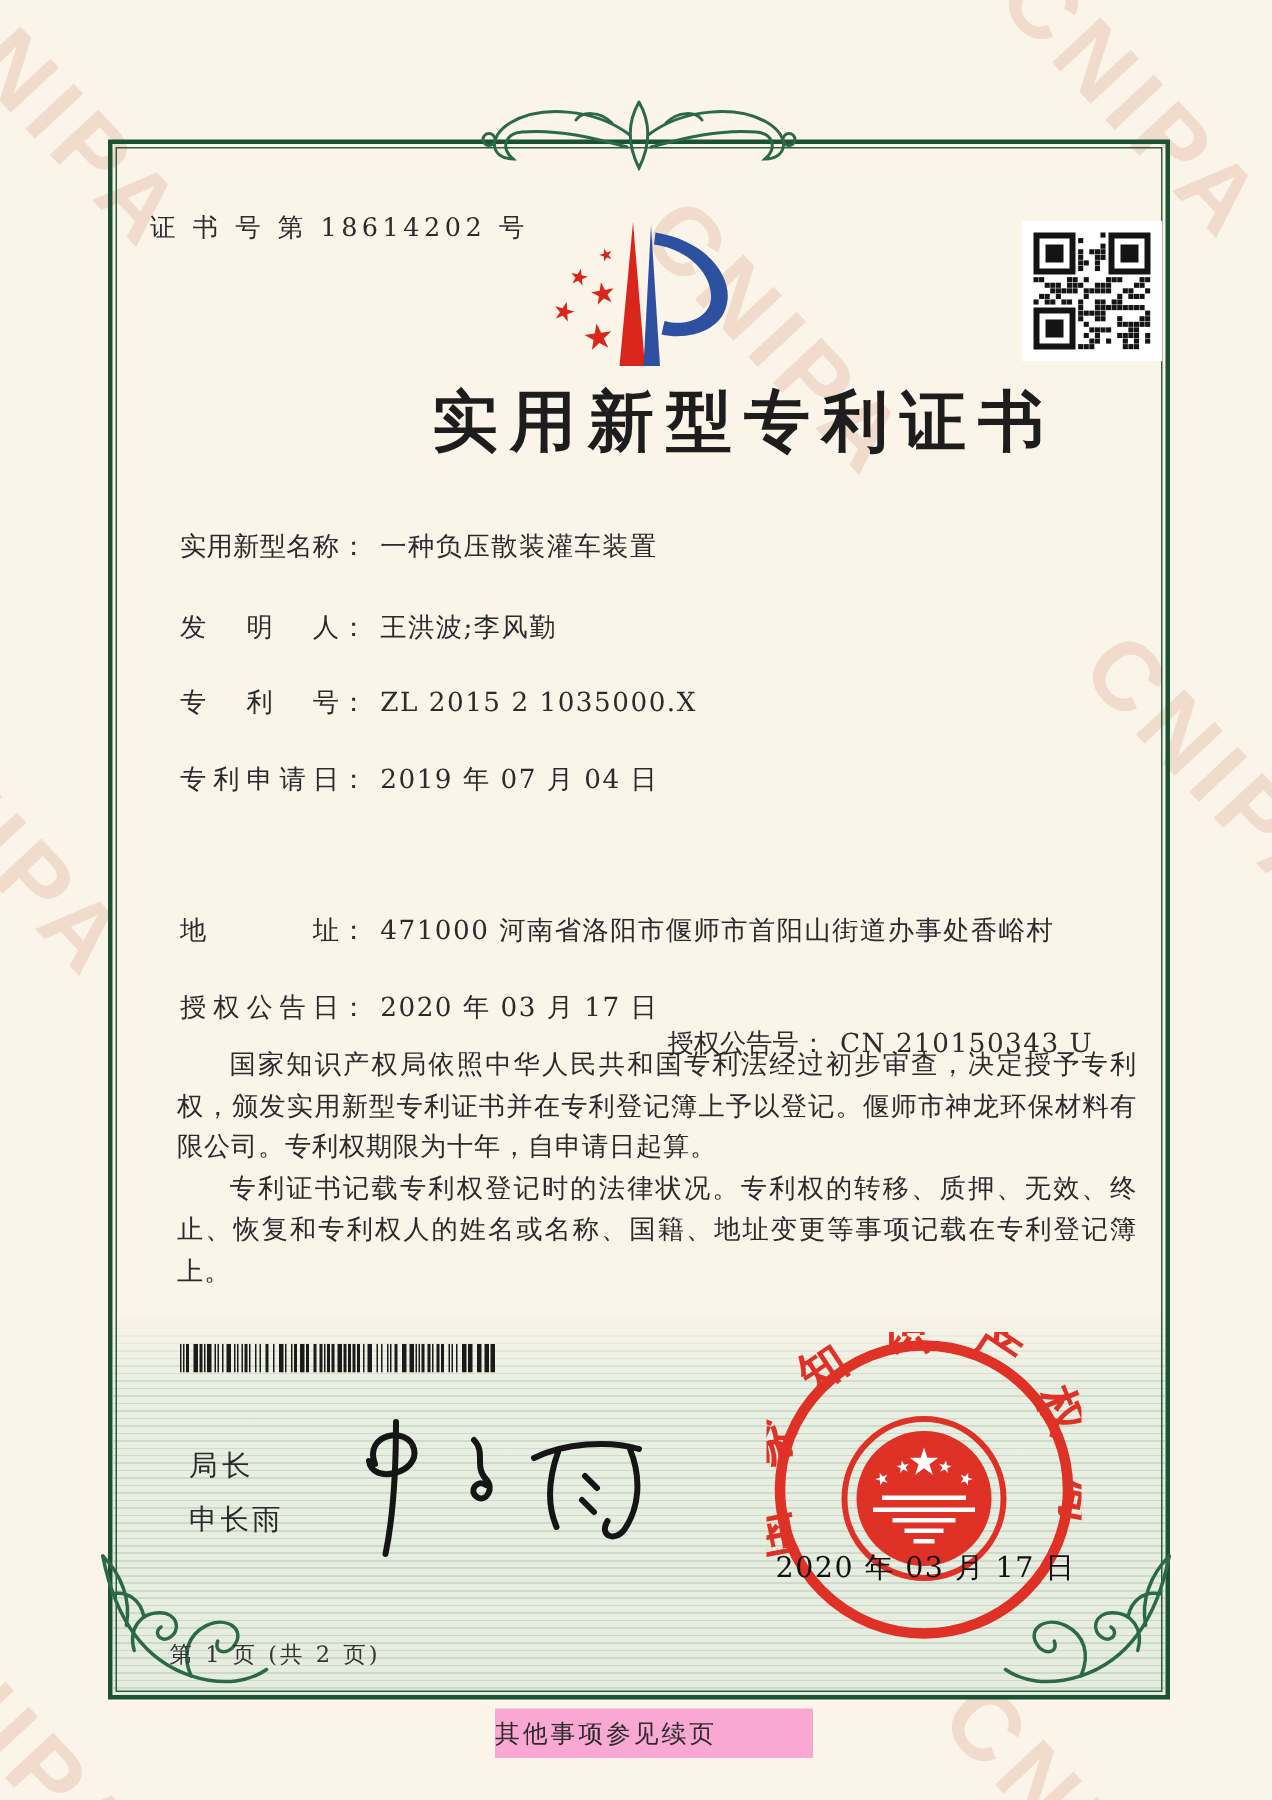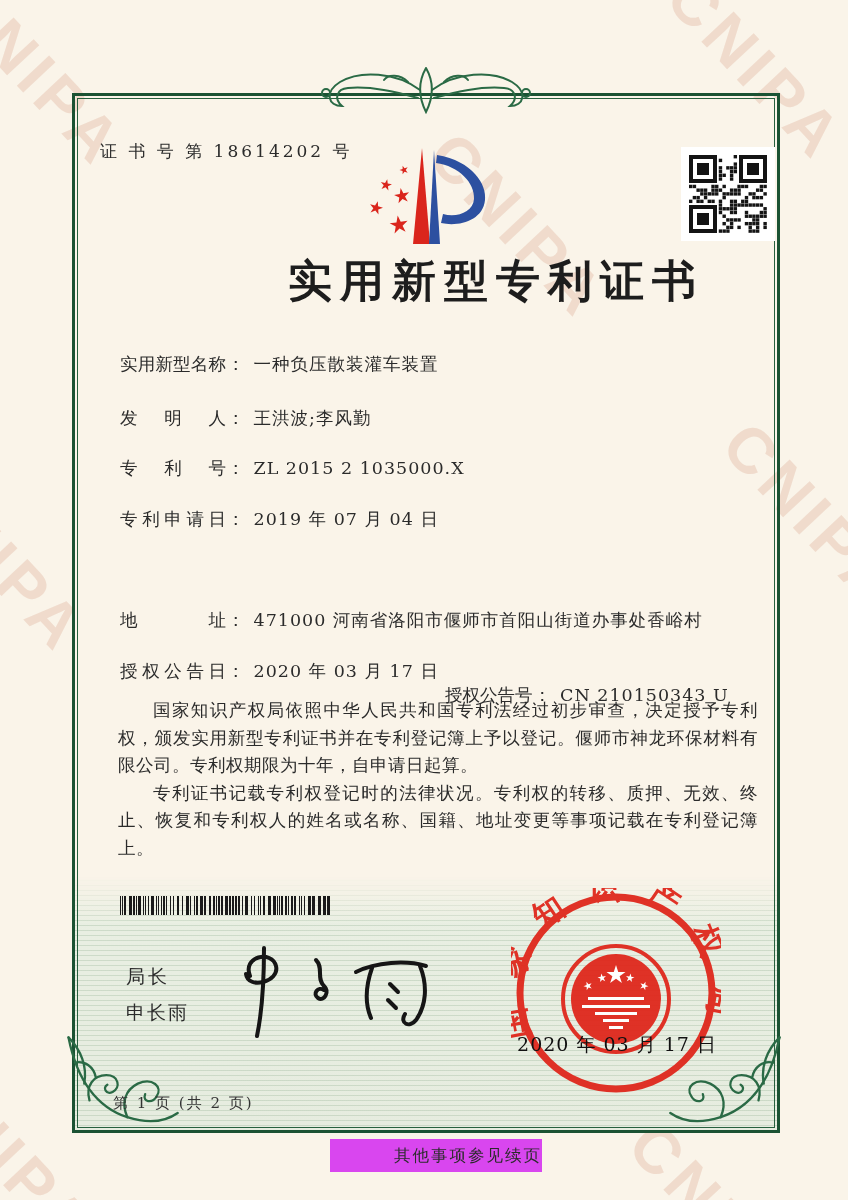--- a/index.html
+++ b/index.html
@@ -58,22 +58,22 @@
   .signature{position:absolute;left:218px;top:938px;z-index:6;}
   .seal{position:absolute;left:511px;top:888px;width:210px;height:210px;z-index:7;
         mix-blend-mode:multiply;opacity:0.95;}
   .seal-date{
     position:absolute;left:516px;top:1032px;width:202px;text-align:center;
     font-size:19px;letter-spacing:1px;color:#111;z-index:8;
   }
   .pageno{position:absolute;left:72px;top:1094px;width:708px;
           font-size:15px;letter-spacing:2px;color:#333;z-index:6;margin-left:41px;}
   .footnote{
-    position:absolute;left:330px;top:1139px;width:212px;height:33px;background:#d946ef;
-    text-align:right;line-height:33px;font-size:16.5px;letter-spacing:2px;z-index:6;
+    position:absolute;left:330px;top:1139px;width:212px;height:33px;background:#f9a8d4;
+    text-align:left;line-height:33px;font-size:16.5px;letter-spacing:2px;z-index:6;
   }
   .qr{position:absolute;left:681px;top:147px;width:94px;height:94px;z-index:6;}
   .logo{position:absolute;left:333px;top:138px;width:196px;height:118px;z-index:6;}
 </style>
 </head>
 <body>
 
 <div class="page">
 
   <div class="wm" style="left:-14px;top:-34px">CNIPA</div>

